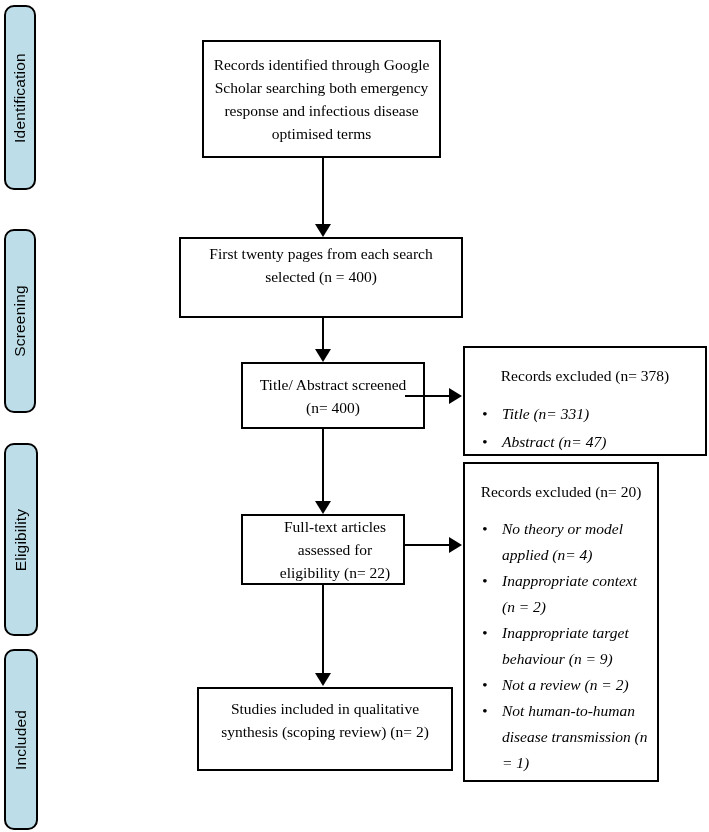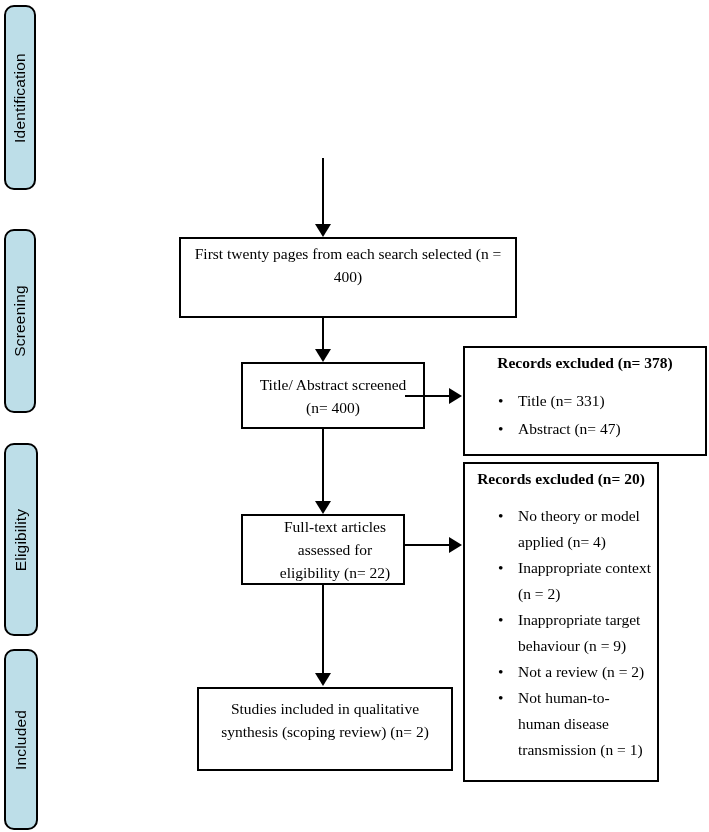--- a/index.html
+++ b/index.html
@@ -46,22 +46,22 @@
   }
   .fbox.top-align { align-items: flex-start; }
   
   .xbox {
     position: absolute;
     background: #ffffff;
     border: 2px solid #000000;
     box-sizing: border-box;
     font-size: 15.5px;
   }
-  .xbox .xtitle { text-align: center; padding-top: 4px; line-height: 22px; font-weight: bold; }
-  .xbox ul { list-style: none; margin: 13px 0 0 0; padding: 0 6px 0 16px; }
+  .xbox .xtitle { text-align: center; padding-top: 17px; line-height: 22px; }
+  .xbox ul { list-style: none; margin: 13px 0 0 0; padding: 0 6px 0 0; font-style: italic; }
   .xbox li { position: relative; padding-left: 37px; line-height: 26px; }
   .xbox li::before { content: "\2022"; position: absolute; left: 17px; }
   .xbox.wide li { line-height: 28px; }
   
   .vline { position: absolute; width: 2px; background: #000000; }
   .hline { position: absolute; height: 2px; background: #000000; }
   .arr-down {
     position: absolute; width: 0; height: 0;
     border-left: 8px solid transparent;
     border-right: 8px solid transparent;
@@ -85,22 +85,25 @@
   <div class="stage" style="left:4px; top:229px; width:32px; height:184px;">
     <span class="vtext">Screening</span>
   </div>
   <div class="stage" style="left:4px; top:443px; width:34px; height:193px;">
     <span class="vtext">Eligibility</span>
   </div>
   <div class="stage" style="left:4px; top:649px; width:34px; height:181px;">
     <span class="vtext">Included</span>
   </div>
 
+  <div class="fbox" style="left:202px; top:40px; width:239px; height:118px;">
+    <span>Records identified through Google Scholar searching both emergency response and infectious disease optimised terms</span>
+  </div>
 
-  <div class="fbox top-align" style="left:179px; top:237px; width:338px; height:81px; ">
+  <div class="fbox top-align" style="left:179px; top:237px; width:284px; height:81px; ">
     <span>First twenty pages from each search selected (n = 400)</span>
   </div>
 
   <div class="fbox" style="left:241px; top:362px; width:184px; height:67px;">
     <span>Title/ Abstract screened (n= 400)</span>
   </div>
 
   <div class="fbox" style="left:241px; top:514px; width:164px; height:71px;padding-left:32px;">
     <span>Full-text articles assessed for eligibility (n= 22)</span>
   </div>

